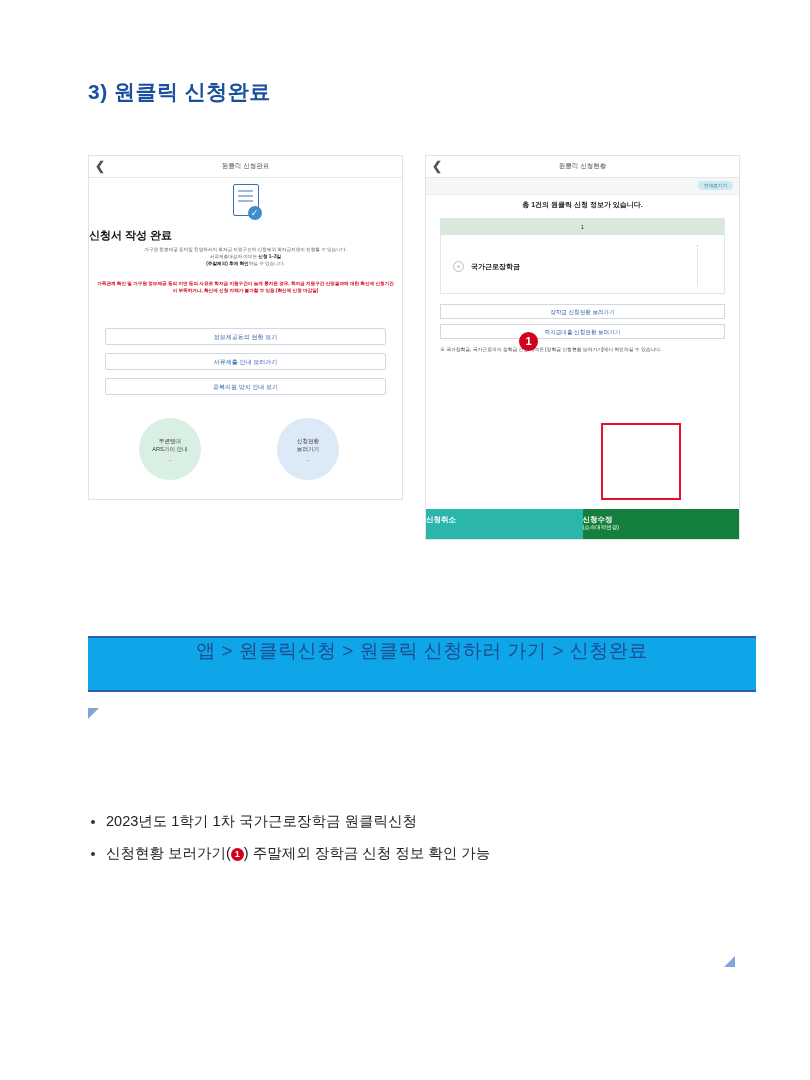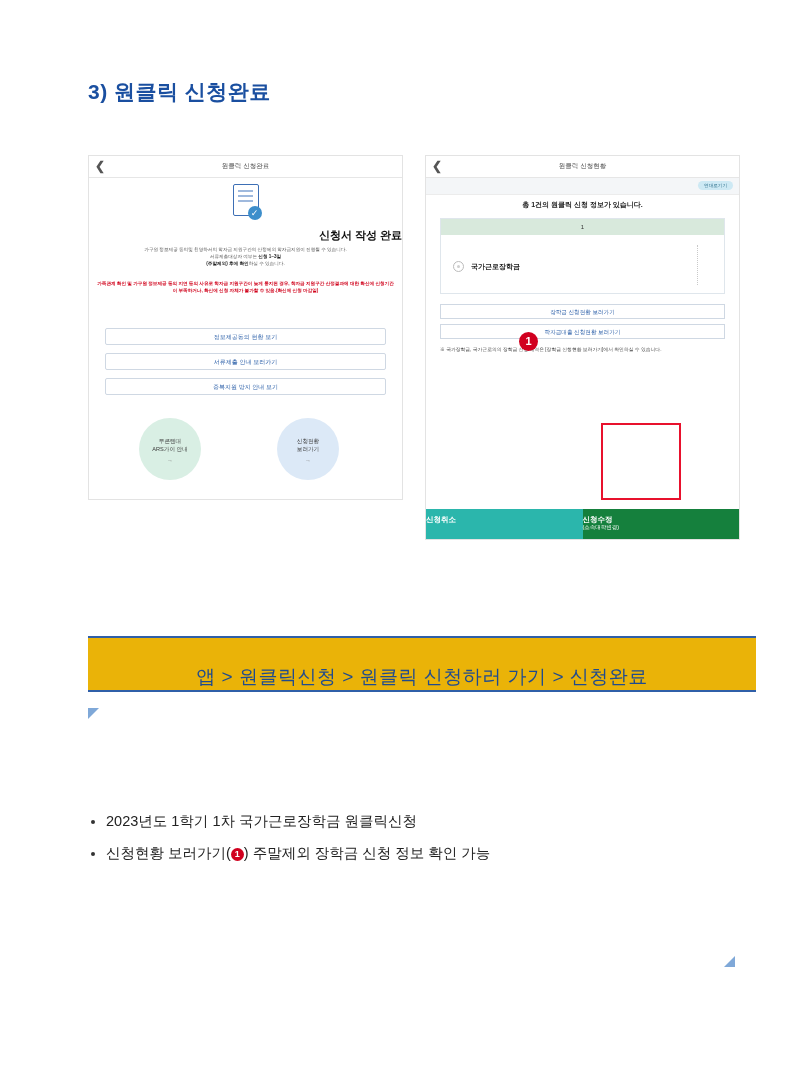--- a/index.html
+++ b/index.html
@@ -81,21 +81,21 @@
     margin-left: 2px;
     width: 14px; height: 14px;
     border-radius: 50%;
     background: #3d8ecb;
     color: #fff;
     font-size: 9px; line-height: 14px; text-align: center;
   }
 
   .ltitle {
     position: absolute; left: 0; right: 0; top: 72px;
-    text-align: right;
+    text-align: left;
     font-size: 11px; font-weight: bold; color: #111;
   }
   .lpara {
     position: absolute; left: 22px; right: 22px; top: 90px;
     text-align: center;
     font-size: 4.6px; line-height: 1.55; color: #555;
   }
   .lpara b { color: #222; }
   .lwarn {
     position: absolute; left: 8px; right: 8px; top: 124px;
@@ -242,24 +242,24 @@
   }
   .rfooter .cancel { background: #2bb6ac; }
   .rfooter .modify { background: #15803d; }
   .rfooter .sub { display: block; font-size: 5.5px; font-weight: normal; }
 
   
   .band {
     position: absolute;
     left: 88px; top: 636px;
     width: 668px; height: 56px;
-    background: #eab308;
+    background: #0ea5e9;
     border-top: 2.5px solid #2f5fa8;
     border-bottom: 2.5px solid #2f5fa8;
-    display: flex; align-items: flex-end; justify-content: center;
+    display: flex; align-items: flex-start; justify-content: center;
   }
   .band-text {
     font-size: 19px;
     color: #1f4b8f;
     letter-spacing: 0.5px;
   }
 
   .tri-left {
     position: absolute;
     left: 88px; top: 708px;

